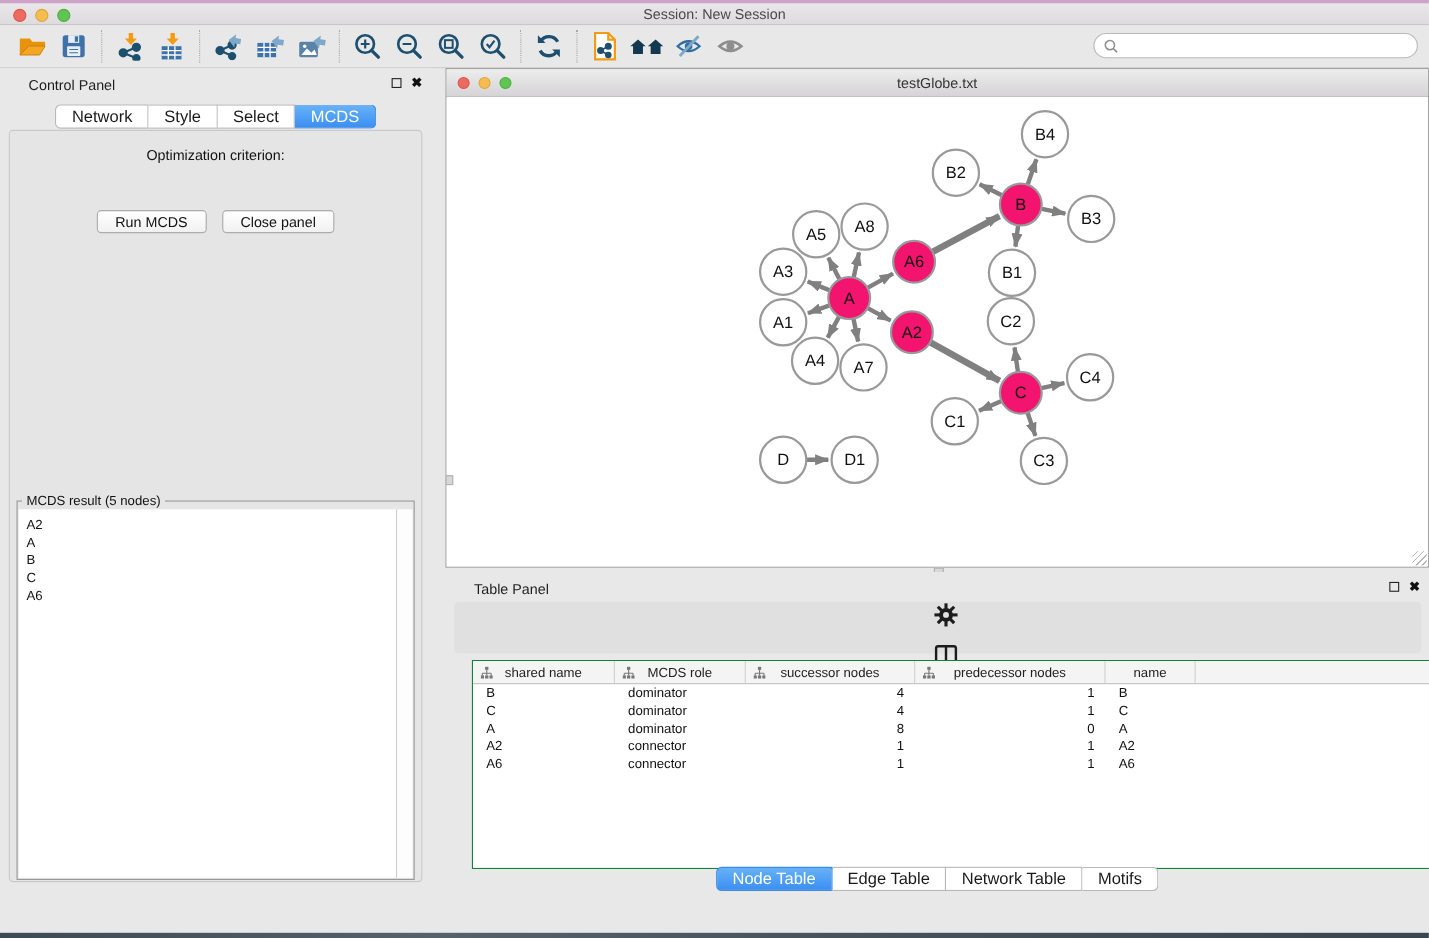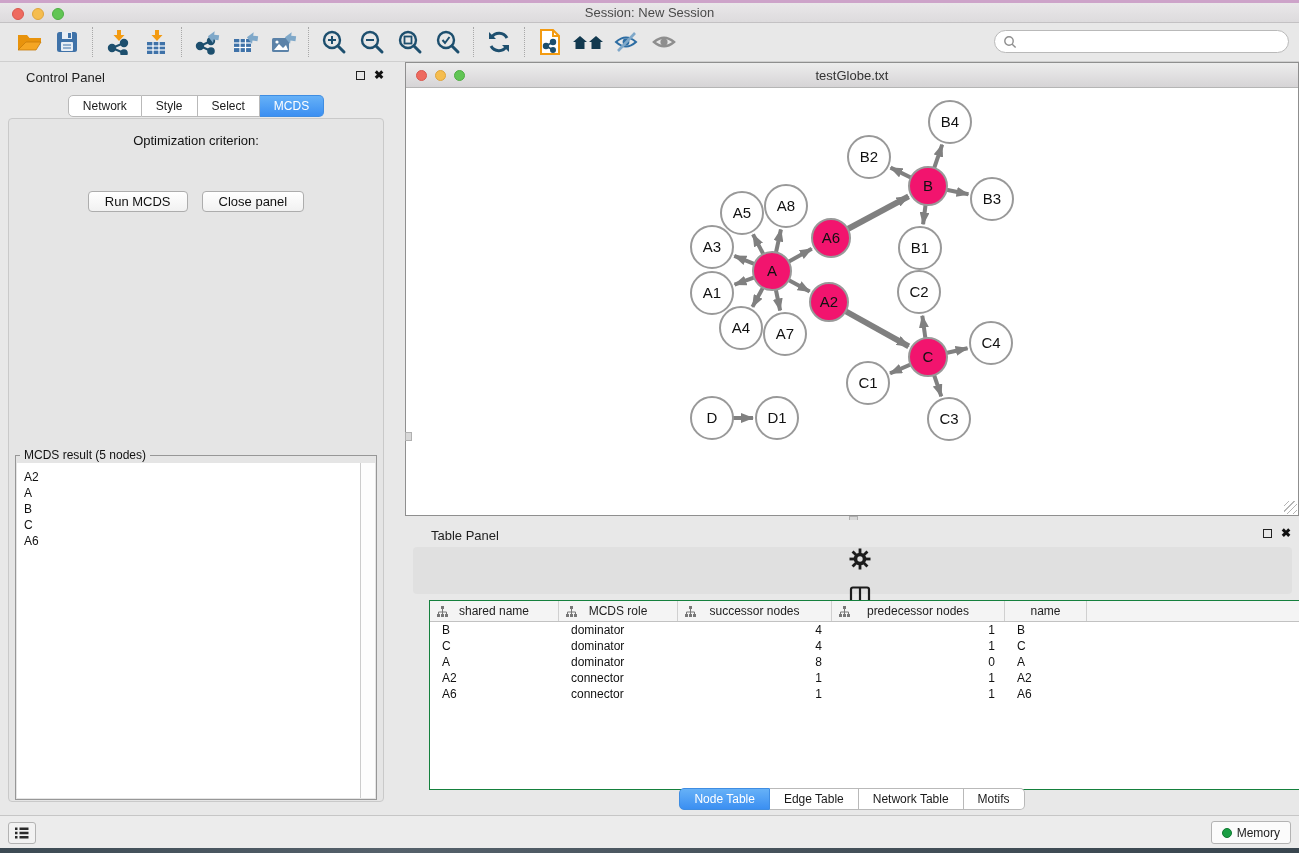--- a/index.html
+++ b/index.html
@@ -30,21 +30,21 @@
 
   
   .control-panel { position:absolute; left:0; top:62px; width:392px; height:753px; background:#e8e8e8; }
   .panel-header { position:absolute; left:0; top:0; width:100%; height:26px; }
   .panel-title { position:absolute; left:26px; top:8px; font-size:13px; color:#1e1e1e; }
   .panel-icons { position:absolute; right:8px; top:8px; display:flex; gap:9px; align-items:center; }
   .float-icon { width:9px; height:9px; border:1.5px solid #222; display:inline-block; }
   .close-icon { font-size:12px; font-weight:bold; color:#111; line-height:10px; }
 
   .cp-tabs { position:absolute; left:0; top:33px; width:100%; display:flex; justify-content:center; }
-  .seg-tab { height:22px; padding:0 14px; font-size:12px; line-height:21px; background:#fff;
+  .seg-tab { height:22px; padding:0 14px; font-size:15px; line-height:21px; background:#fff;
     border:1px solid #b9b9b9; border-left:none; color:#1a1a1a; cursor:default; }
   .seg-tab:first-child { border-left:1px solid #b9b9b9; border-radius:5px 0 0 5px; }
   .seg-tab:last-child { border-radius:0 5px 5px 0; }
   .seg-tab.selected { background:linear-gradient(#66b1f7,#3b8ff2); color:#fff; border-color:#3f8de2; }
 
   .cp-body { position:absolute; left:8px; top:56px; width:376px; height:684px; background:#e5e5e5;
     border:1px solid #c9c9c9; border-radius:4px; }
   .opt-label { position:absolute; top:14px; width:100%; text-align:center; font-size:13px; color:#111; }
   .cp-select { position:absolute; left:35px; top:39px; width:314px; height:21px; background:#fff;
     border:1px solid #ababab; border-radius:4px; font-size:13px; color:#111; line-height:19px;
@@ -642,32 +642,14 @@
     </div>
 
     <div class="tp-tabs" id="tp-tabs">
         <div class="seg-tab selected">Node Table</div>
         <div class="seg-tab">Edge Table</div>
         <div class="seg-tab">Network Table</div>
         <div class="seg-tab">Motifs</div>
       </div>
   </div>
 
-  <div class="statusbar">
-    <div class="sb-left-btn">
-      <svg width="14" height="12" viewBox="0 0 14 12">
-        <g fill="#2a2a2a">
-          <rect x="0" y="0.5" width="2.5" height="2.5"></rect>
-            <rect x="4.5" y="0.5" width="9" height="2.5"></rect>
-          <rect x="0" y="4.75" width="2.5" height="2.5"></rect>
-            <rect x="4.5" y="4.75" width="9" height="2.5"></rect>
-          <rect x="0" y="9" width="2.5" height="2.5"></rect>
-            <rect x="4.5" y="9" width="9" height="2.5"></rect>
-        </g>
-      </svg>
-    </div>
-    <div class="sb-mem-btn">
-      <span class="mem-dot"></span>
-      <span>Memory</span>
-    </div>
-  </div>
   <div class="desktop-strip"></div>
 </div>
 
 </body></html>

